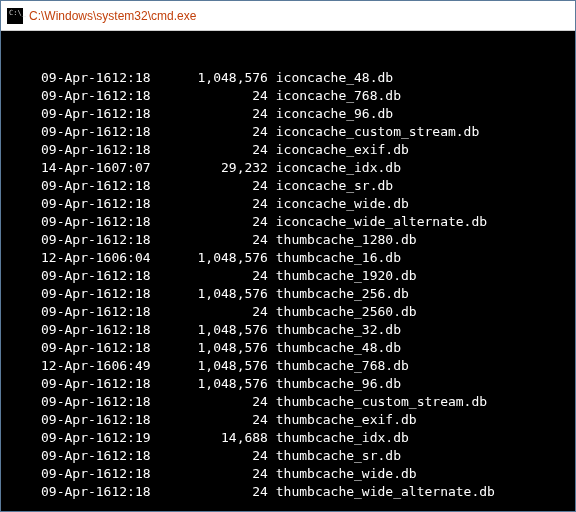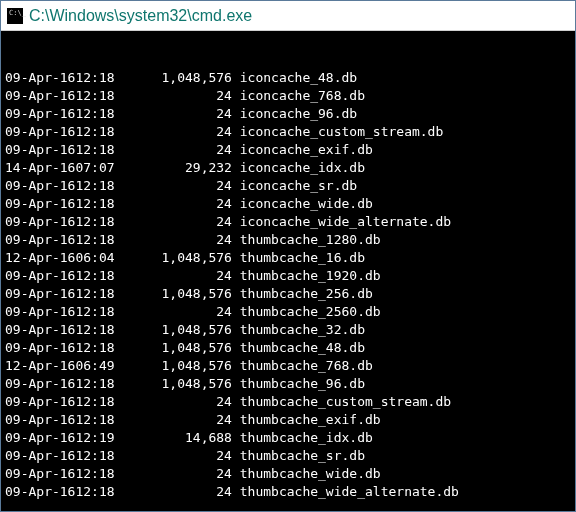--- a/index.html
+++ b/index.html
@@ -39,35 +39,35 @@
     content: "C:\\_";
     color: #ccc;
     font-size: 7px;
     font-family: Consolas, monospace;
     position: absolute;
     top: 1px;
     left: 1px;
     line-height: 7px;
   }
   .titlebar .title {
-    font-size: 16px;
-    color: #0f766e;
+    font-size: 12px;
+    color: #c2410c;
   }
   .console {
     flex: 1;
     background: #000;
     color: #fff;
     font-family: Consolas, "Lucida Console", monospace;
     font-size: 13px;
     line-height: 18px;
     padding: 2px 4px;
     white-space: pre;
     overflow: hidden;
   }
-  .row { display: block; }
+  .row { display: block; margin-left: 36px; }
   .col-date  { display: inline-block; width: 9ch; }
   .col-time  { display: inline-block; width: 7ch; }
   .col-size  { display: inline-block; width: 13ch; text-align: right; }
   .col-name  { display: inline-block; padding-left: 1ch; }
 </style>
 </head>
 <body>
 
 <div class="window">
   <div class="titlebar">

